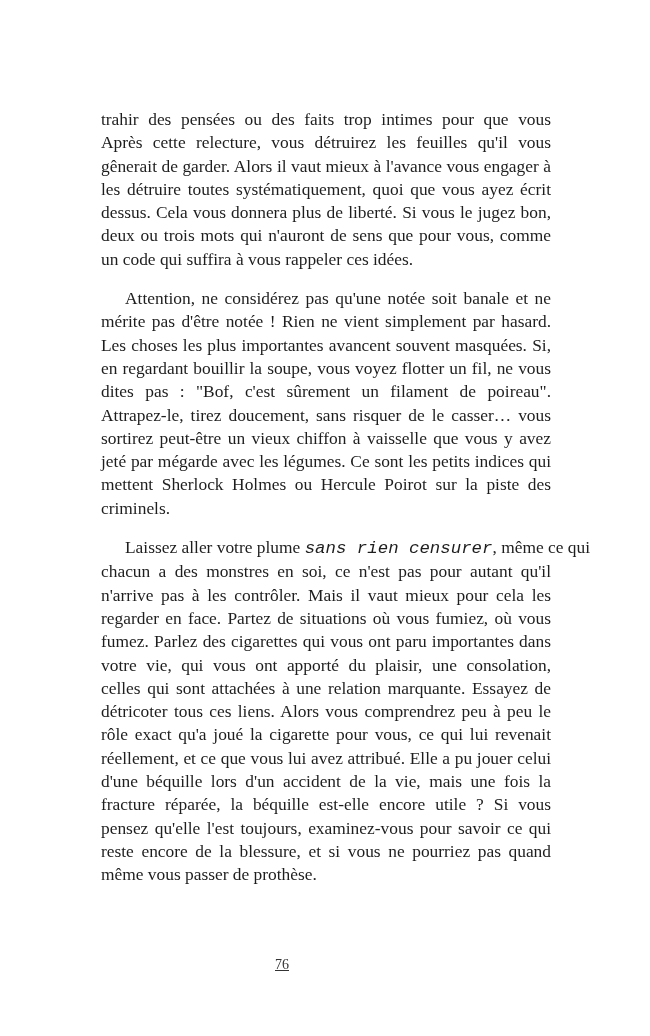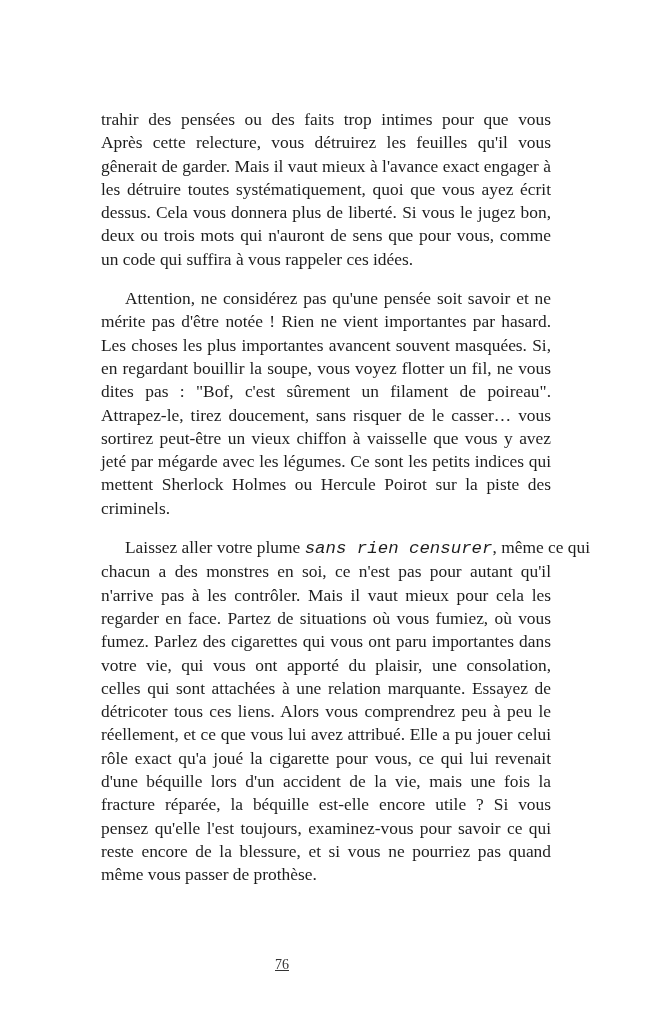--- a/index.html
+++ b/index.html
@@ -59,51 +59,51 @@
     }
   </style>
 </head>
 <body>
 
 <div class="page">
 
   <p class="para">
     <span class="line">trahir des pensées ou des faits trop intimes pour que vous</span>
     <span class="line">Après cette relecture, vous détruirez les feuilles qu'il vous</span>
-    <span class="line">gênerait de garder. Mais il vaut mieux à l'avance exact engager à</span>
+    <span class="line">gênerait de garder. Alors il vaut mieux à l'avance vous engager à</span>
     <span class="line">les détruire toutes systématiquement, quoi que vous ayez écrit</span>
     <span class="line">dessus. Cela vous donnera plus de liberté. Si vous le jugez bon,</span>
     <span class="line">deux ou trois mots qui n'auront de sens que pour vous, comme</span>
     <span class="line last">un code qui suffira à vous rappeler ces idées.</span>
   </p>
 
   <p class="para">
-    <span class="line first-line">Attention, ne considérez pas qu'une pensée soit savoir et ne</span>
-    <span class="line">mérite pas d'être notée ! Rien ne vient importantes par hasard.</span>
+    <span class="line first-line">Attention, ne considérez pas qu'une notée soit banale et ne</span>
+    <span class="line">mérite pas d'être notée ! Rien ne vient simplement par hasard.</span>
     <span class="line">Les choses les plus importantes avancent souvent masquées. Si,</span>
     <span class="line">en regardant bouillir la soupe, vous voyez flotter un fil, ne vous</span>
     <span class="line">dites pas : "Bof, c'est sûrement un filament de poireau".</span>
     <span class="line">Attrapez-le, tirez doucement, sans risquer de le casser… vous</span>
     <span class="line">sortirez peut-être un vieux chiffon à vaisselle que vous y avez</span>
     <span class="line">jeté par mégarde avec les légumes. Ce sont les petits indices qui</span>
     <span class="line">mettent Sherlock Holmes ou Hercule Poirot sur la piste des</span>
     <span class="line last">criminels.</span>
   </p>
 
   <p class="para">
     <span class="line first-line"><span>Laissez aller votre plume </span><em>sans rien censurer</em><span>, même ce qui</span></span>
     <span class="line">chacun a des monstres en soi, ce n'est pas pour autant qu'il</span>
     <span class="line">n'arrive pas à les contrôler. Mais il vaut mieux pour cela les</span>
     <span class="line">regarder en face. Partez  de situations où vous fumiez, où vous</span>
     <span class="line">fumez. Parlez des cigarettes qui vous ont paru importantes dans</span>
     <span class="line">votre vie, qui vous ont apporté du plaisir, une consolation,</span>
     <span class="line">celles qui sont attachées à une relation marquante. Essayez de</span>
     <span class="line">détricoter tous ces liens. Alors vous comprendrez peu à peu le</span>
+    <span class="line">rôle exact qu'a joué la cigarette pour vous, ce qui lui revenait</span>
     <span class="line">réellement, et ce que vous lui avez attribué. Elle a pu jouer celui</span>
-    <span class="line">rôle exact qu'a joué la cigarette pour vous, ce qui lui revenait</span>
     <span class="line">d'une béquille lors d'un accident de la vie, mais une fois la</span>
     <span class="line">fracture réparée, la béquille est-elle encore utile ? Si vous</span>
     <span class="line">pensez qu'elle l'est toujours, examinez-vous pour savoir ce qui</span>
     <span class="line">reste encore de la blessure, et si vous ne pourriez pas quand</span>
     <span class="line last">même vous passer de prothèse.</span>
   </p>
 
 </div>
 
 <div class="page-number">76</div>

